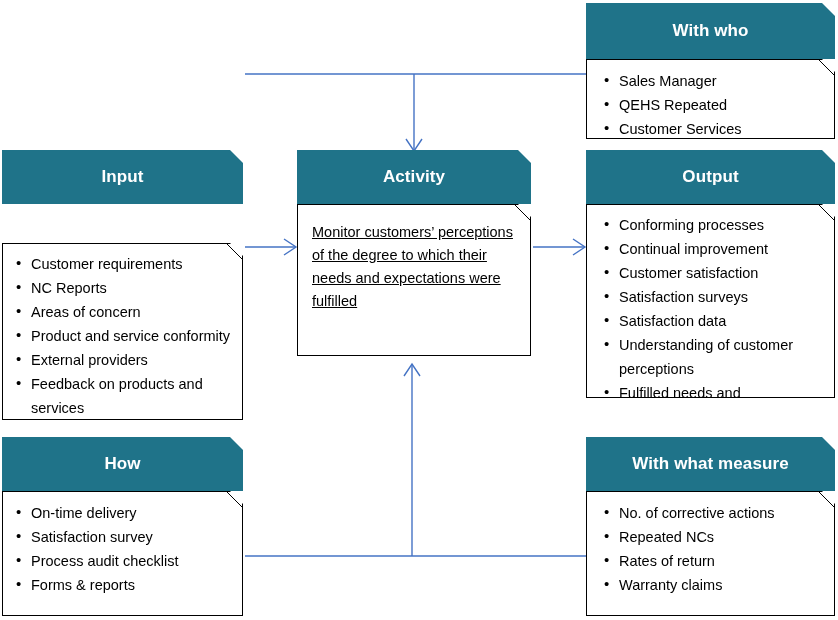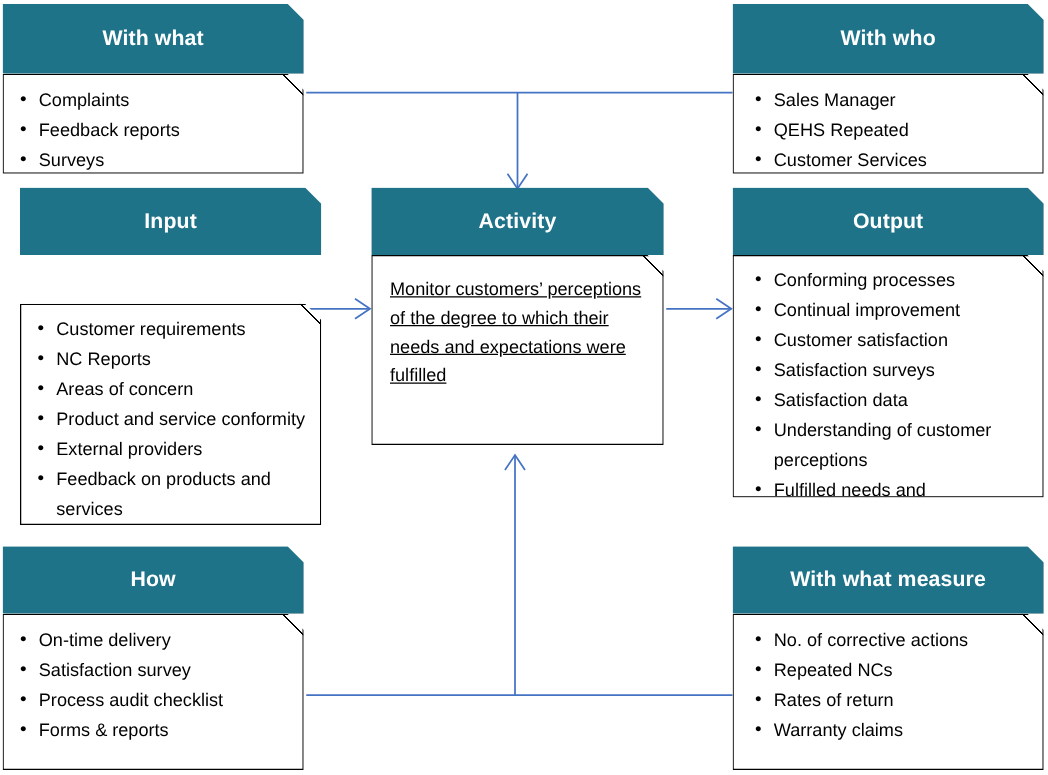--- a/index.html
+++ b/index.html
@@ -101,21 +101,21 @@
     text-align: left;
     text-decoration: underline;
   }
 
   
   
   #card-with-what      { left: 2px;   top: 3px;   width: 241px; }
   #card-with-what .card-header { height: 56px;  font-size: 17px; }
   #card-with-what .card-body   { height: 80px;  padding: 9px 8px 6px 10px; font-size: 14.5px; line-height: 24px; }
 
-  #card-input          { left: 16px;   top: 150px; width: 241px; }
+  #card-input          { left: 2px;   top: 150px; width: 241px; }
   #card-input .card-header { height: 54px;  font-size: 17px; }
   #card-input .card-body   { height: 177px; padding: 8px 8px 6px 10px; font-size: 14.5px; line-height: 24px; margin-top: 39px; }
 
   #card-how            { left: 2px;   top: 437px; width: 241px; }
   #card-how .card-header { height: 54px;  font-size: 17px; }
   #card-how .card-body   { height: 125px; padding: 9px 8px 6px 10px; font-size: 14.5px; line-height: 24px; }
 
   
   #card-activity       { left: 297px; top: 150px; width: 234px; }
   #card-activity .card-header { height: 54px;  font-size: 17px; }
@@ -153,32 +153,20 @@
       <path d="M 533 247 L 585 247"></path>
       <path d="M 573 239 L 585 247 L 573 255"></path>
 
       <path d="M 245 556 L 586 556"></path>
 
       <path d="M 412 556 L 412 364"></path>
       <path d="M 404 376 L 412 364 L 420 376"></path>
     </g>
   </svg>
 
-  <div class="card" id="card-with-what">
-    <div class="card-header">
-      <span>With what</span>
-    </div>
-    <div class="card-body">
-      <ul class="bullets">
-        <li>Complaints</li>
-        <li>Feedback reports</li>
-        <li>Surveys</li>
-      </ul>
-    </div>
-  </div>
 
   <div class="card" id="card-input">
     <div class="card-header">
       <span>Input</span>
     </div>
     <div class="card-body">
       <ul class="bullets">
         <li>Customer requirements</li>
         <li>NC Reports</li>
         <li>Areas of concern</li>

